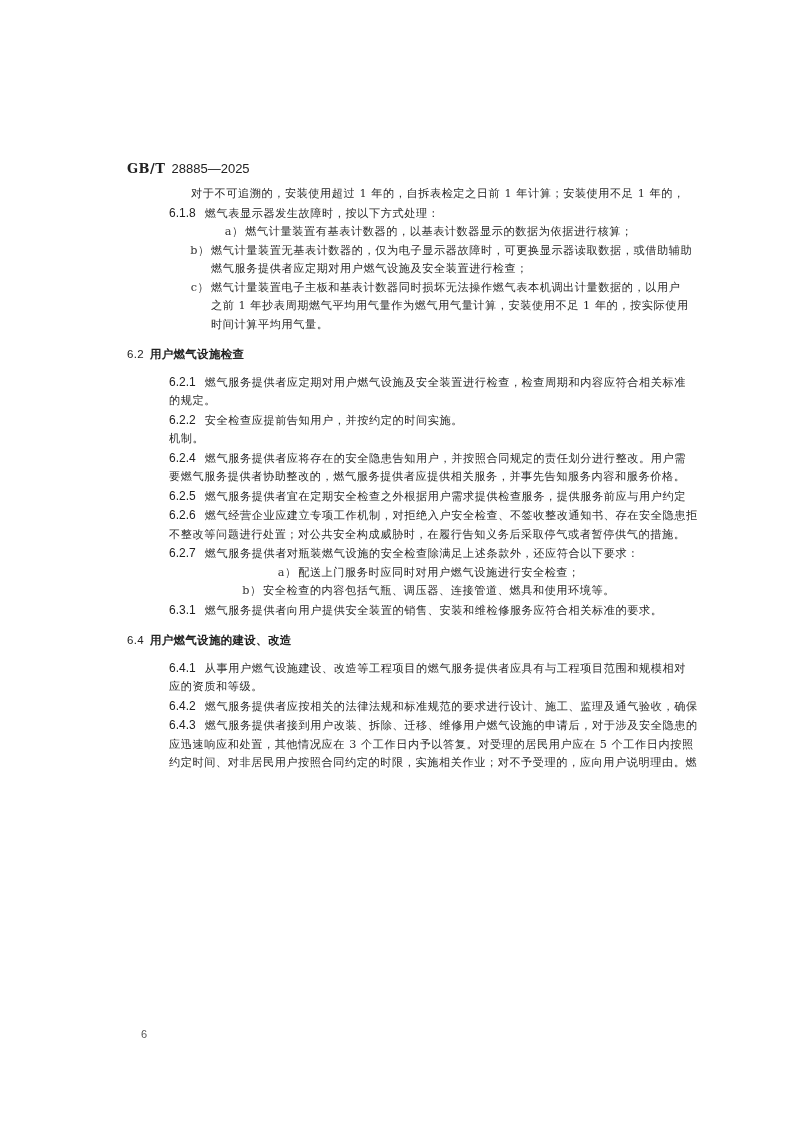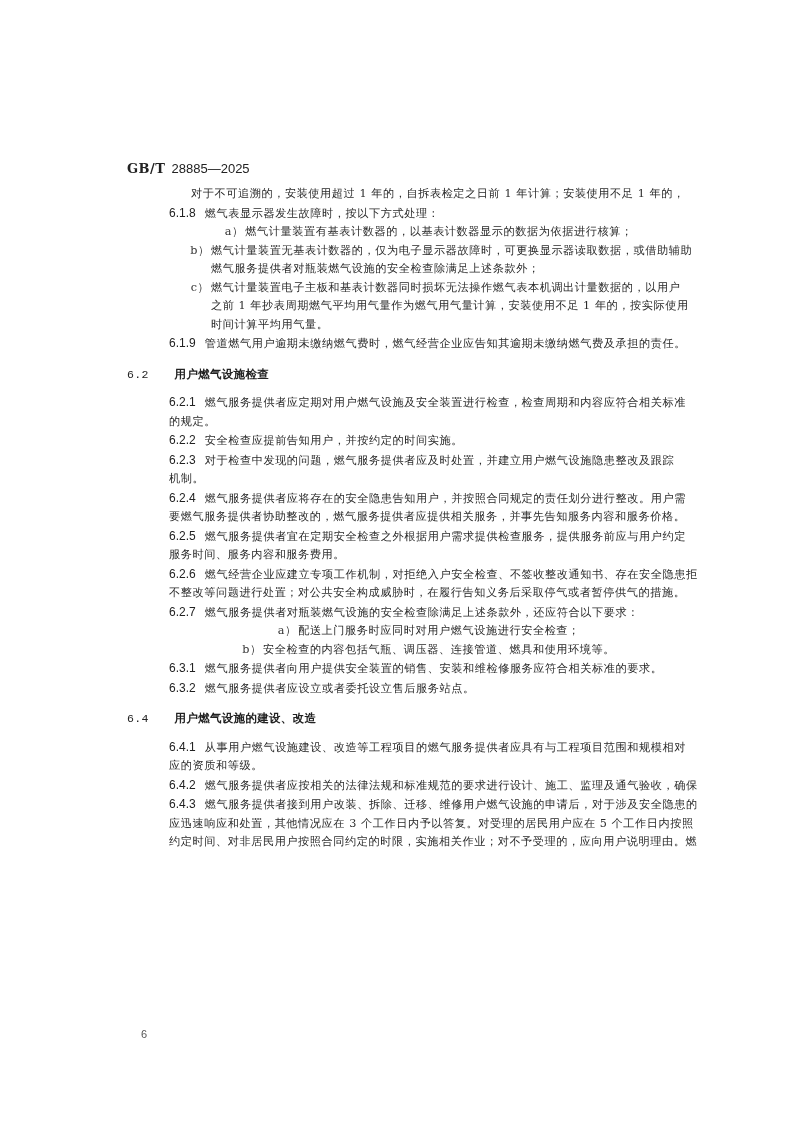--- a/index.html
+++ b/index.html
@@ -11,21 +11,21 @@
   .header .num { font-family: "Liberation Sans", sans-serif; margin-left: 6px; }
   .content { position: absolute; left: 127px; top: 185px; width: 540px;
              font-size: 11.2px; line-height: 18.5px; letter-spacing: 0.55px; }
   .line { white-space: nowrap; overflow: visible; margin-left: 42px; }
   .clause-no { font-family: "Liberation Sans", sans-serif; font-size: 12px; color: #222; display: inline-block; margin-right: 9px; letter-spacing: 0; }
   .indent1 { padding-left: 22px; }
   .item { padding-left: 20px; text-align: center; }
   .item .mark { display: inline-block; width: 22px; color: #333; font-family: "DejaVu Serif", serif; }
   .item-cont { padding-left: 42px; }
   .section-head { font-family: "DejaVu Sans", "Liberation Sans", sans-serif; font-weight: bold; font-size: 11.5px; color: #222; margin-top: 11px; margin-bottom: 9px; letter-spacing: 0.3px; }
-  .section-head .sec-no { font-family: Liberation Mono, monospace; font-weight: normal; margin-right: 26px; }
+  .section-head .sec-no { font-family: Liberation Sans, sans-serif; font-weight: normal; margin-right: 6px; }
   .page-number { position: absolute; left: 141px; top: 1028px; font-size: 11px; color: #555; font-family: "Liberation Sans", sans-serif; }
 </style>
 </head>
 <body>
 
 <div class="page">
 
   <div class="header">
     <span class="code">GB/T</span><span class="num">28885—2025</span>
   </div>
@@ -36,80 +36,70 @@
 
     <div class="line">
       <span class="clause-no">6.1.8</span><span>燃气表显示器发生故障时，按以下方式处理：</span>
     </div>
     <div class="line item">
       <span class="mark">a）</span><span>燃气计量装置有基表计数器的，以基表计数器显示的数据为依据进行核算；</span>
     </div>
     <div class="line item">
       <span class="mark">b）</span><span>燃气计量装置无基表计数器的，仅为电子显示器故障时，可更换显示器读取数据，或借助辅助</span>
     </div>
-    <div class="line item-cont">燃气服务提供者对瓶装燃气设施的安全检查除满足上述条款外；</div>
+    <div class="line item-cont">燃气服务提供者应定期对用户燃气设施及安全装置进行检查；</div>
     <div class="line item">
       <span class="mark">c）</span><span>燃气计量装置电子主板和基表计数器同时损坏无法操作燃气表本机调出计量数据的，以用户</span>
     </div>
     <div class="line item-cont">之前 1 年抄表周期燃气平均用气量作为燃气用气量计算，安装使用不足 1 年的，按实际使用</div>
     <div class="line item-cont">时间计算平均用气量。</div>
 
-    <div class="line">
-      <span class="clause-no">6.1.9</span><span>管道燃气用户逾期未缴纳燃气费时，燃气经营企业应告知其逾期未缴纳燃气费及承担的责任。</span>
-    </div>
 
     <div class="section-head">
       <span class="sec-no">6.2</span><span>用户燃气设施检查</span>
     </div>
 
     <div class="line">
       <span class="clause-no">6.2.1</span><span>燃气服务提供者应定期对用户燃气设施及安全装置进行检查，检查周期和内容应符合相关标准</span>
     </div>
     <div class="line">的规定。</div>
 
     <div class="line">
       <span class="clause-no">6.2.2</span><span>安全检查应提前告知用户，并按约定的时间实施。</span>
     </div>
 
-    <div class="line">
-      <span class="clause-no">6.2.3</span><span>对于检查中发现的问题，燃气服务提供者应及时处置，并建立用户燃气设施隐患整改及跟踪</span>
-    </div>
     <div class="line">机制。</div>
 
     <div class="line">
       <span class="clause-no">6.2.4</span><span>燃气服务提供者应将存在的安全隐患告知用户，并按照合同规定的责任划分进行整改。用户需</span>
     </div>
     <div class="line">要燃气服务提供者协助整改的，燃气服务提供者应提供相关服务，并事先告知服务内容和服务价格。</div>
 
     <div class="line">
       <span class="clause-no">6.2.5</span><span>燃气服务提供者宜在定期安全检查之外根据用户需求提供检查服务，提供服务前应与用户约定</span>
     </div>
-    <div class="line">服务时间、服务内容和服务费用。</div>
 
     <div class="line">
       <span class="clause-no">6.2.6</span><span>燃气经营企业应建立专项工作机制，对拒绝入户安全检查、不签收整改通知书、存在安全隐患拒</span>
     </div>
     <div class="line">不整改等问题进行处置；对公共安全构成威胁时，在履行告知义务后采取停气或者暂停供气的措施。</div>
 
     <div class="line">
       <span class="clause-no">6.2.7</span><span>燃气服务提供者对瓶装燃气设施的安全检查除满足上述条款外，还应符合以下要求：</span>
     </div>
     <div class="line item">
       <span class="mark">a）</span><span>配送上门服务时应同时对用户燃气设施进行安全检查；</span>
     </div>
     <div class="line item">
       <span class="mark">b）</span><span>安全检查的内容包括气瓶、调压器、连接管道、燃具和使用环境等。</span>
     </div>
 
 
     <div class="line">
       <span class="clause-no">6.3.1</span><span>燃气服务提供者向用户提供安全装置的销售、安装和维检修服务应符合相关标准的要求。</span>
-    </div>
-    <div class="line">
-      <span class="clause-no">6.3.2</span><span>燃气服务提供者应设立或者委托设立售后服务站点。</span>
     </div>
 
     <div class="section-head">
       <span class="sec-no">6.4</span><span>用户燃气设施的建设、改造</span>
     </div>
 
     <div class="line">
       <span class="clause-no">6.4.1</span><span>从事用户燃气设施建设、改造等工程项目的燃气服务提供者应具有与工程项目范围和规模相对</span>
     </div>
     <div class="line">应的资质和等级。</div>

